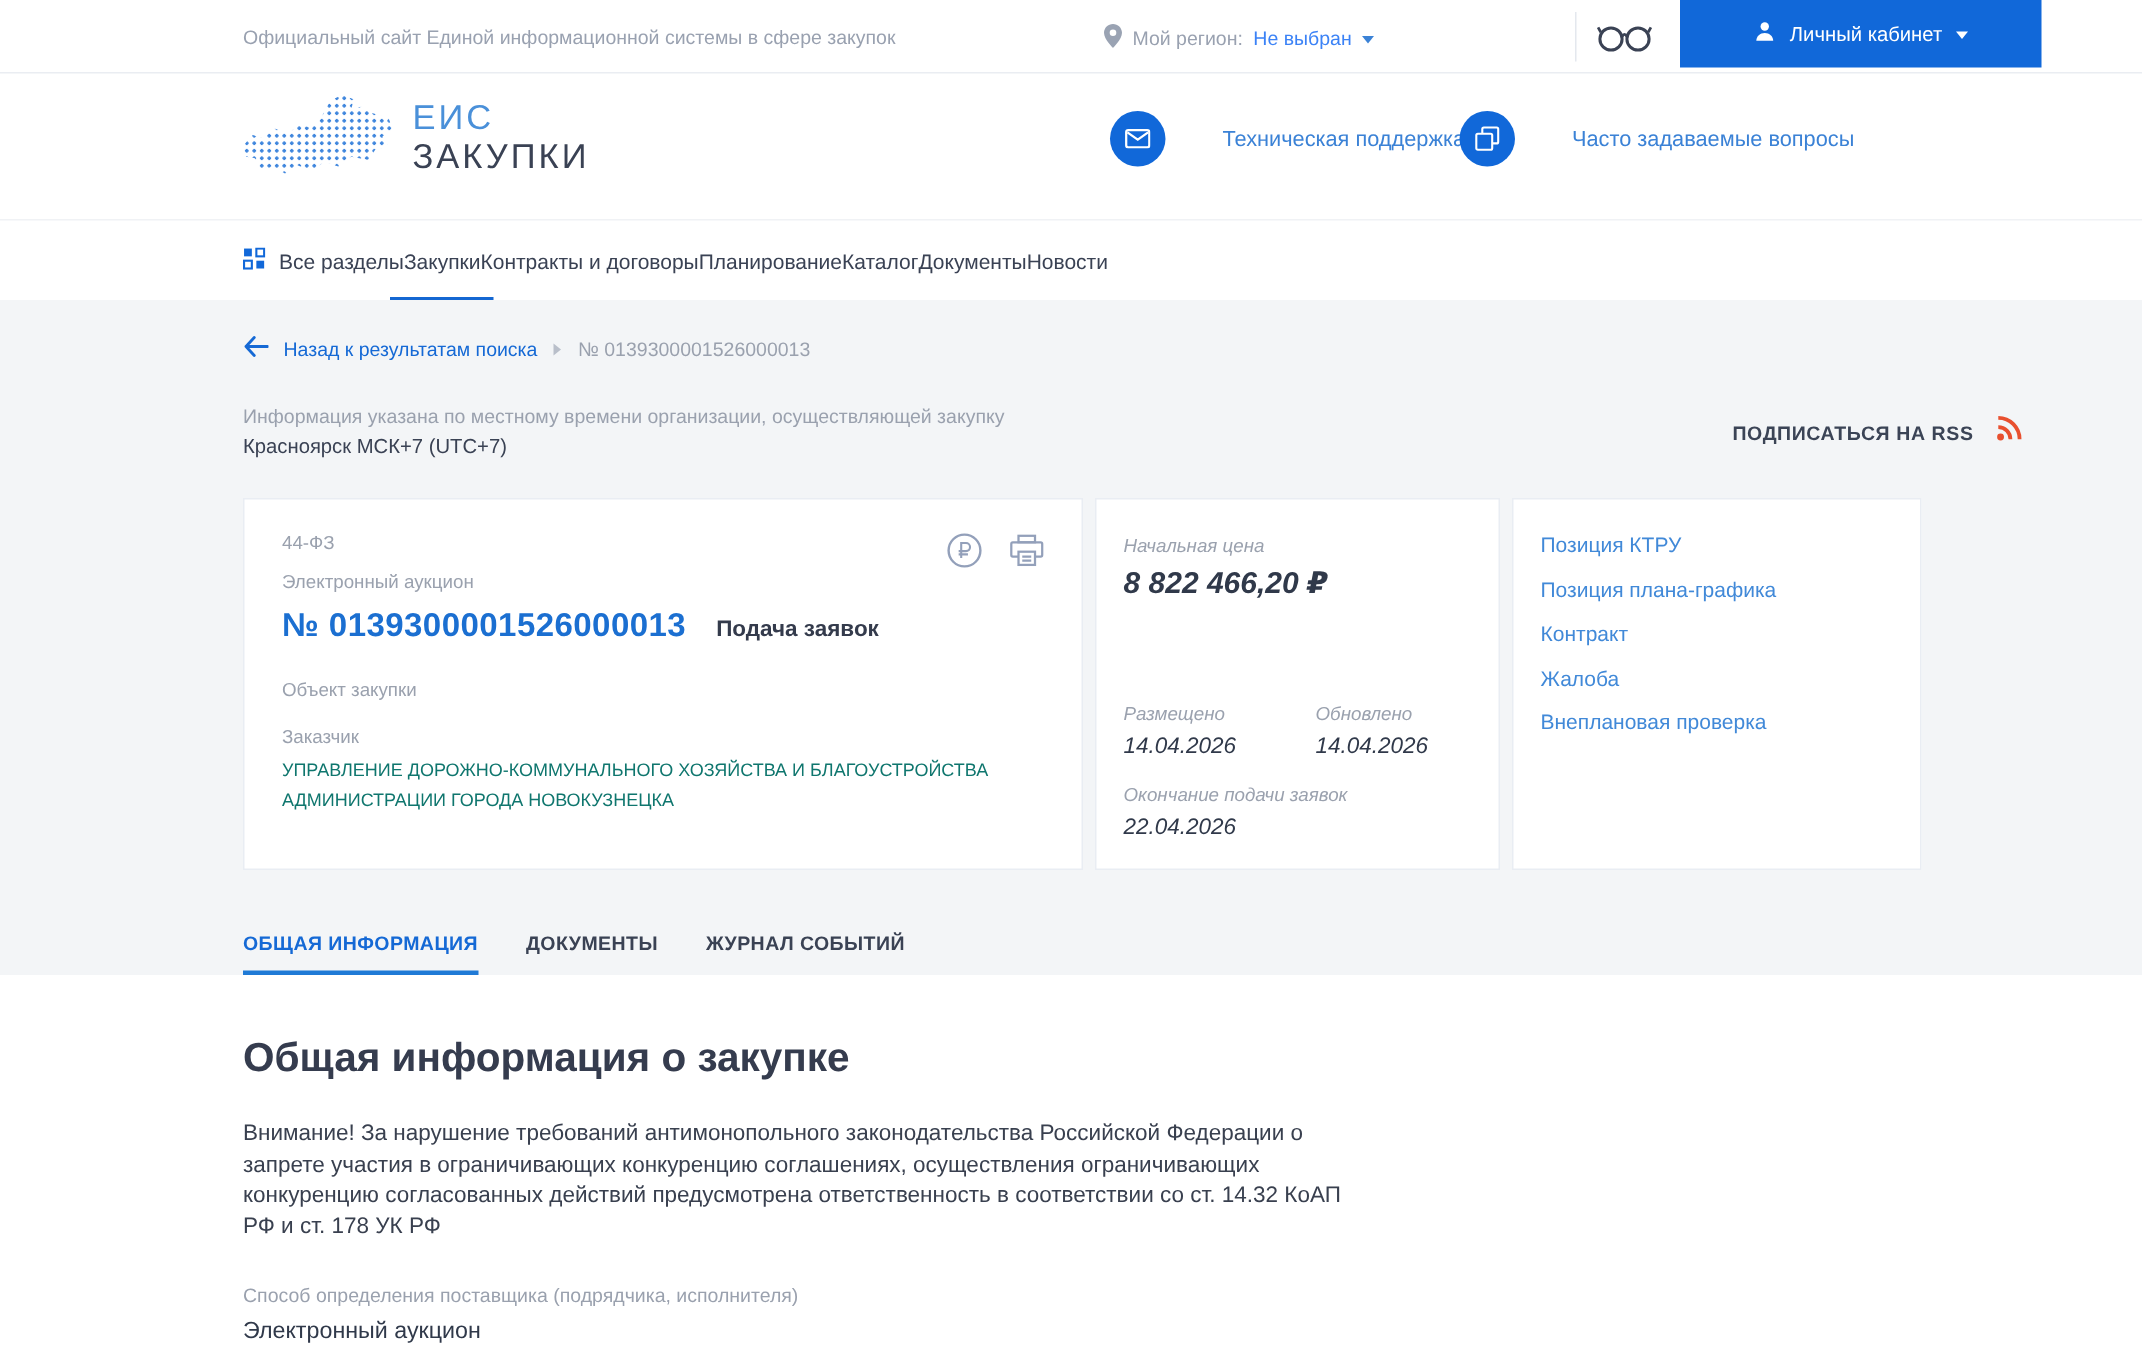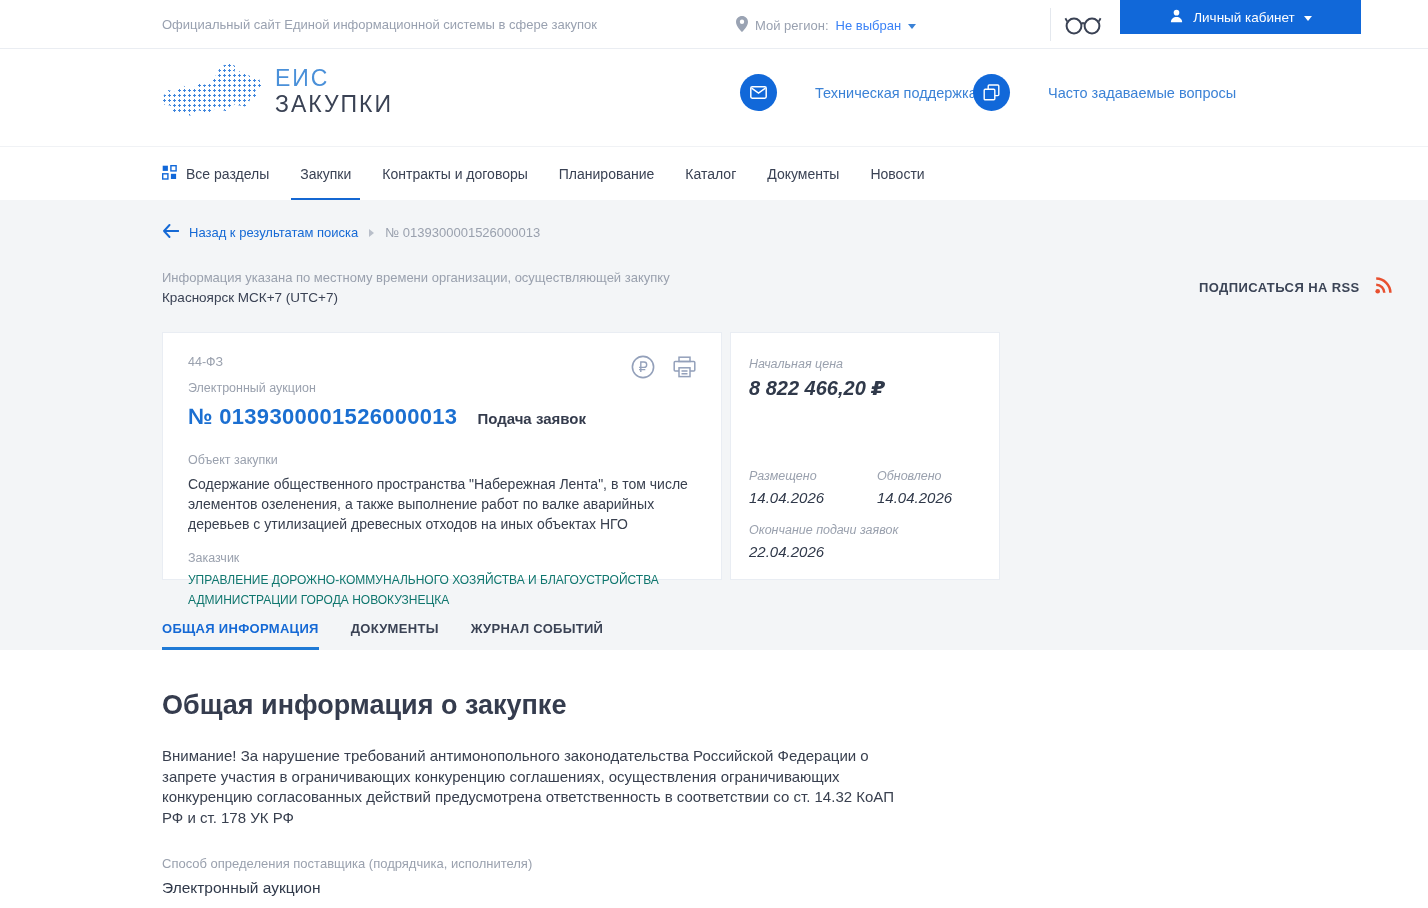--- a/index.html
+++ b/index.html
@@ -10,50 +10,50 @@
   }
   
   .topbar { position:absolute; top:0; left:0; width:1428px; height:49px; background:#fff; border-bottom:1px solid #eaedf2; z-index:5; }
   .topbar-site { position:absolute; left:162px; top:17px; font-size:13px; color:#99a1b0; }
   .region { position:absolute; left:736px; top:16px; display:flex; align-items:center; gap:7px; font-size:13px; cursor:pointer; }
   .region-label { color:#99a1b0; }
   .region-value { color:#3b82f6; }
   .caret-down { width:0; height:0; border-left:4px solid transparent; border-right:4px solid transparent; border-top:5px solid #3b82d6; margin-top:2px; }
   .topbar-divider { position:absolute; left:1050px; top:8px; height:33px; width:1px; background:#e4e8ee; }
   .glasses-btn { position:absolute; left:1064px; top:10px; background:none; border:none; cursor:pointer; }
-  .cabinet-btn { position:absolute; left:1120px; top:0; width:241px; height:34px; background:#1168d9; border:none; color:#fff;
+  .cabinet-btn { position:absolute; left:1120px; top:0; width:241px; height:45px; background:#1168d9; border:none; color:#fff;
     font-size:13.5px; font-family:inherit; display:flex; align-items:center; justify-content:center; gap:9px; cursor:pointer; }
   .cabinet-btn .caret-down { border-top-color:#fff; }
   
   .siteheader { position:absolute; top:49px; left:0; width:1428px; height:97px; background:#fff; }
   .logo { position:absolute; left:162px; top:14px; display:flex; gap:13px; align-items:center; cursor:pointer; }
   .logo-map { width:100px; height:56px;
     background-image:radial-gradient(circle,#3f86dd 1.15px,transparent 1.25px);
     background-size:5px 5px;
     clip-path:polygon(0% 62%,6% 48%,13% 52%,20% 40%,30% 46%,38% 36%,46% 40%,52% 28%,58% 8%,66% 0%,74% 6%,72% 18%,80% 14%,86% 22%,97% 28%,100% 42%,93% 50%,97% 62%,88% 66%,84% 78%,72% 74%,64% 86%,54% 80%,46% 92%,36% 84%,28% 94%,20% 86%,12% 90%,8% 76%,2% 74%); }
   .logo-line1 { font-size:23px; color:#4a90d9; letter-spacing:2px; line-height:26px; }
   .logo-line2 { font-size:23px; color:#3a4254; letter-spacing:2px; line-height:26px; }
   .hdr-link-group { position:absolute; top:25px; display:flex; align-items:center; gap:17px; cursor:pointer; }
   .blue-circle { width:37px; height:37px; border-radius:50%; background:#1168d9; display:flex; align-items:center; justify-content:center; flex:none; }
   .hdr-link { color:#3b82d6; font-size:14.5px;margin-left:21px; }
   
   .mainnav { position:absolute; top:146px; left:0; width:1428px; height:54px; background:#fff; border-top:1px solid #f0f2f5; }
-  .nav-inner { position:absolute; left:162px; top:0; height:54px; display:flex; align-items:stretch; gap:31px; }
+  .nav-inner { position:absolute; left:162px; top:0; height:54px; display:flex; align-items:stretch; }
   .nav-all { display:flex; align-items:center; gap:9px; font-size:14px; color:#3a4254; cursor:pointer; }
   .nav-item { font-size:14px; color:#3a4254; display:flex; align-items:center; position:relative; cursor:pointer; }
   .nav-item.active::after { content:""; position:absolute; left:-9px; right:-9px; bottom:0; height:3px; background:#1467d2; }
   
   .grayband { position:absolute; top:200px; left:0; width:1428px; height:450px; background:#f3f5f7; }
   .breadcrumb { position:absolute; left:162px; top:24px; display:flex; align-items:center; gap:11px; font-size:13px; }
   .back-link { color:#1569d5; display:flex; align-items:center; gap:10px; cursor:pointer; }
   .crumb-sep { width:0; height:0; border-top:4px solid transparent; border-bottom:4px solid transparent; border-left:5px solid #b9bfca; }
   .crumb-current { color:#9aa1ae; }
   .meta-note { position:absolute; left:162px; top:70px; font-size:13px; color:#9aa1ae; }
   .meta-tz { position:absolute; left:162px; top:90px; font-size:13.5px; color:#3a4254; }
-  .rss { position:absolute; left:1161px; top:77px; display:flex; align-items:center; gap:15px; cursor:pointer;padding-left:38px; }
+  .rss { position:absolute; left:1117px; top:77px; display:flex; align-items:center; gap:15px; cursor:pointer;padding-left:38px; }
   .rss-label { font-size:13px; font-weight:bold; color:#3b4456; letter-spacing:0.4px; }
   
   .panel { position:absolute; top:132px; height:248px; background:#fff; border:1px solid #e9edf3; }
   .panel-left { left:162px; width:560px; padding:22px 25px; }
   .panel-mid { left:730px; width:270px; padding:24px 18px;font-style:italic; }
   .panel-right { left:1008px; width:273px; padding:22px 18px; }
   .law-row { display:flex; gap:12px; font-size:12.5px; color:#9aa1ae;flex-direction:column; }
   .num-row { margin-top:9px; display:flex; align-items:baseline; gap:20px; }
   .purchase-num { font-size:22px; font-weight:bold; color:#1b6fd1; letter-spacing:0.3px; }
   .stage { font-size:15px; font-weight:bold; color:#343b4c; }
@@ -223,21 +223,20 @@
               <path d="M8.5 15h6M8.5 17.7h6"></path>
             </svg>
         </span>
       </button>
     </div>
     <div class="num-row">
       <span class="purchase-num">№ 0139300001526000013</span>
       <span class="stage">Подача заявок</span>
     </div>
     <div class="object-label">Объект закупки</div>
-    <div class="object-text">Содержание общественного пространства "Набережная Лента", в том числе элементов озеленения, а также выполнение работ по валке аварийных деревьев с утилизацией древесных отходов на иных объектах НГО</div>
     <div class="customer-label">Заказчик</div>
     <div class="customer-link">УПРАВЛЕНИЕ ДОРОЖНО-КОММУНАЛЬНОГО ХОЗЯЙСТВА И БЛАГОУСТРОЙСТВА АДМИНИСТРАЦИИ ГОРОДА НОВОКУЗНЕЦКА</div>
   </section>
 
   <section class="panel panel-mid">
     <div class="price-label">Начальная цена</div>
     <div class="price-value">8 822 466,20 ₽</div>
     <div class="dates-row">
       <div class="date-col1">
         <div class="date-label">Размещено</div>
@@ -247,20 +246,27 @@
         <div class="date-label">Обновлено</div>
         <div class="date-value">14.04.2026</div>
       </div>
     </div>
     <div class="deadline">
       <div class="date-label">Окончание подачи заявок</div>
       <div class="date-value">22.04.2026</div>
     </div>
   </section>
 
+  <section class="panel panel-right">
+    <a class="side-link">Позиция КТРУ</a>
+    <a class="side-link">Позиция плана-графика</a>
+    <a class="side-link">Контракт</a>
+    <a class="side-link">Жалоба</a>
+    <a class="side-link">Внеплановая проверка</a>
+  </section>
 
   <div class="tabs">
     <div class="tab active">ОБЩАЯ ИНФОРМАЦИЯ</div>
     <div class="tab">ДОКУМЕНТЫ</div>
     <div class="tab">ЖУРНАЛ СОБЫТИЙ</div>
   </div>
 </div>
 
 <main class="content">
   <h1 class="content-title">Общая информация о закупке</h1>

